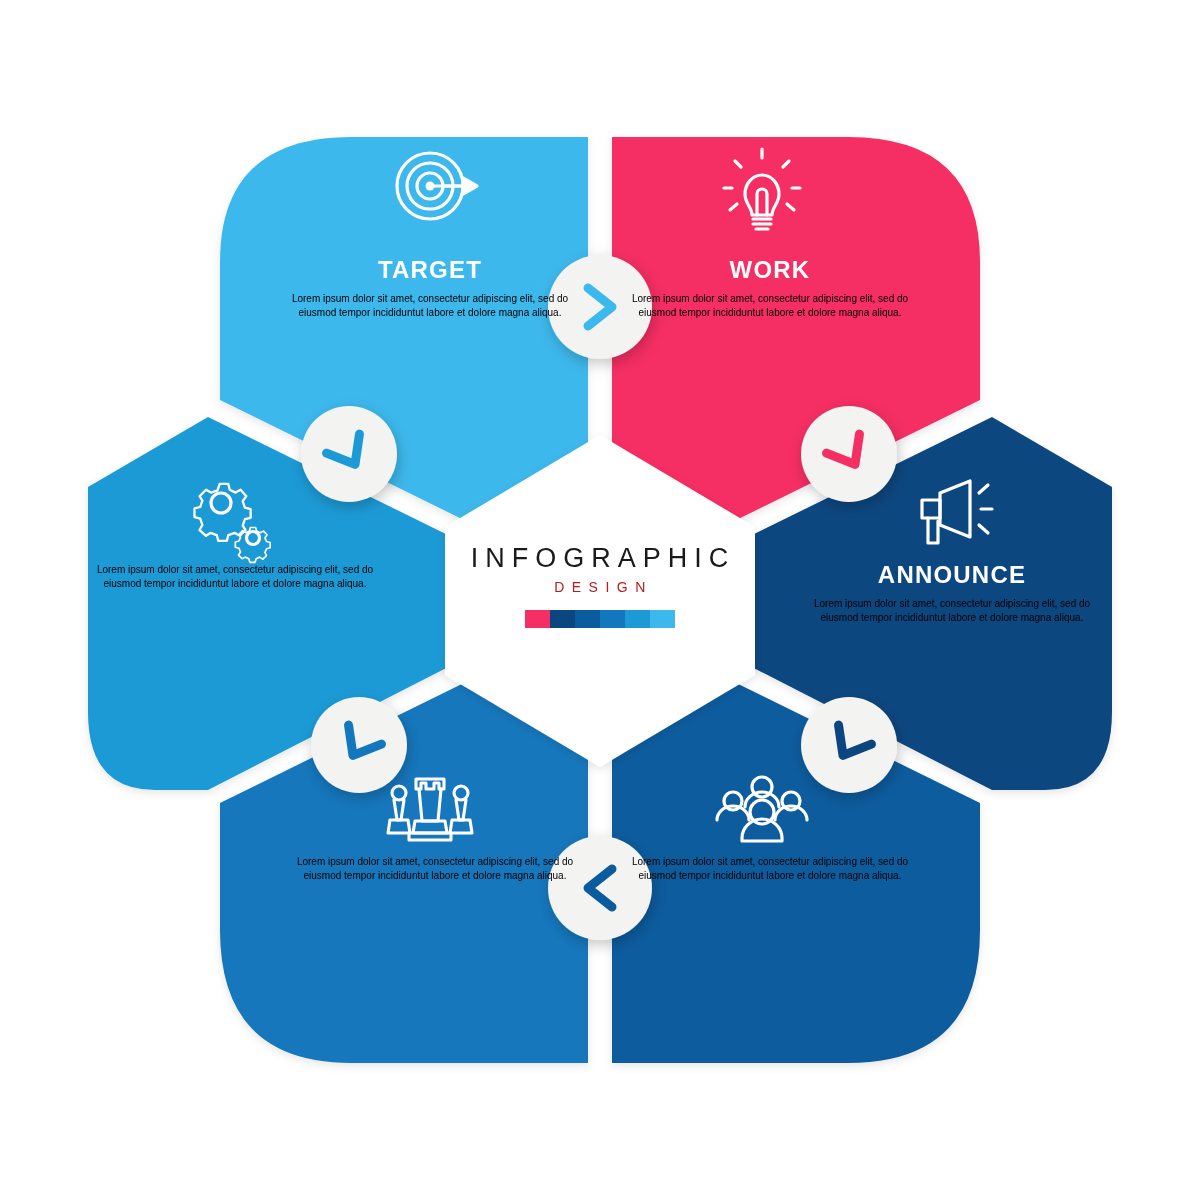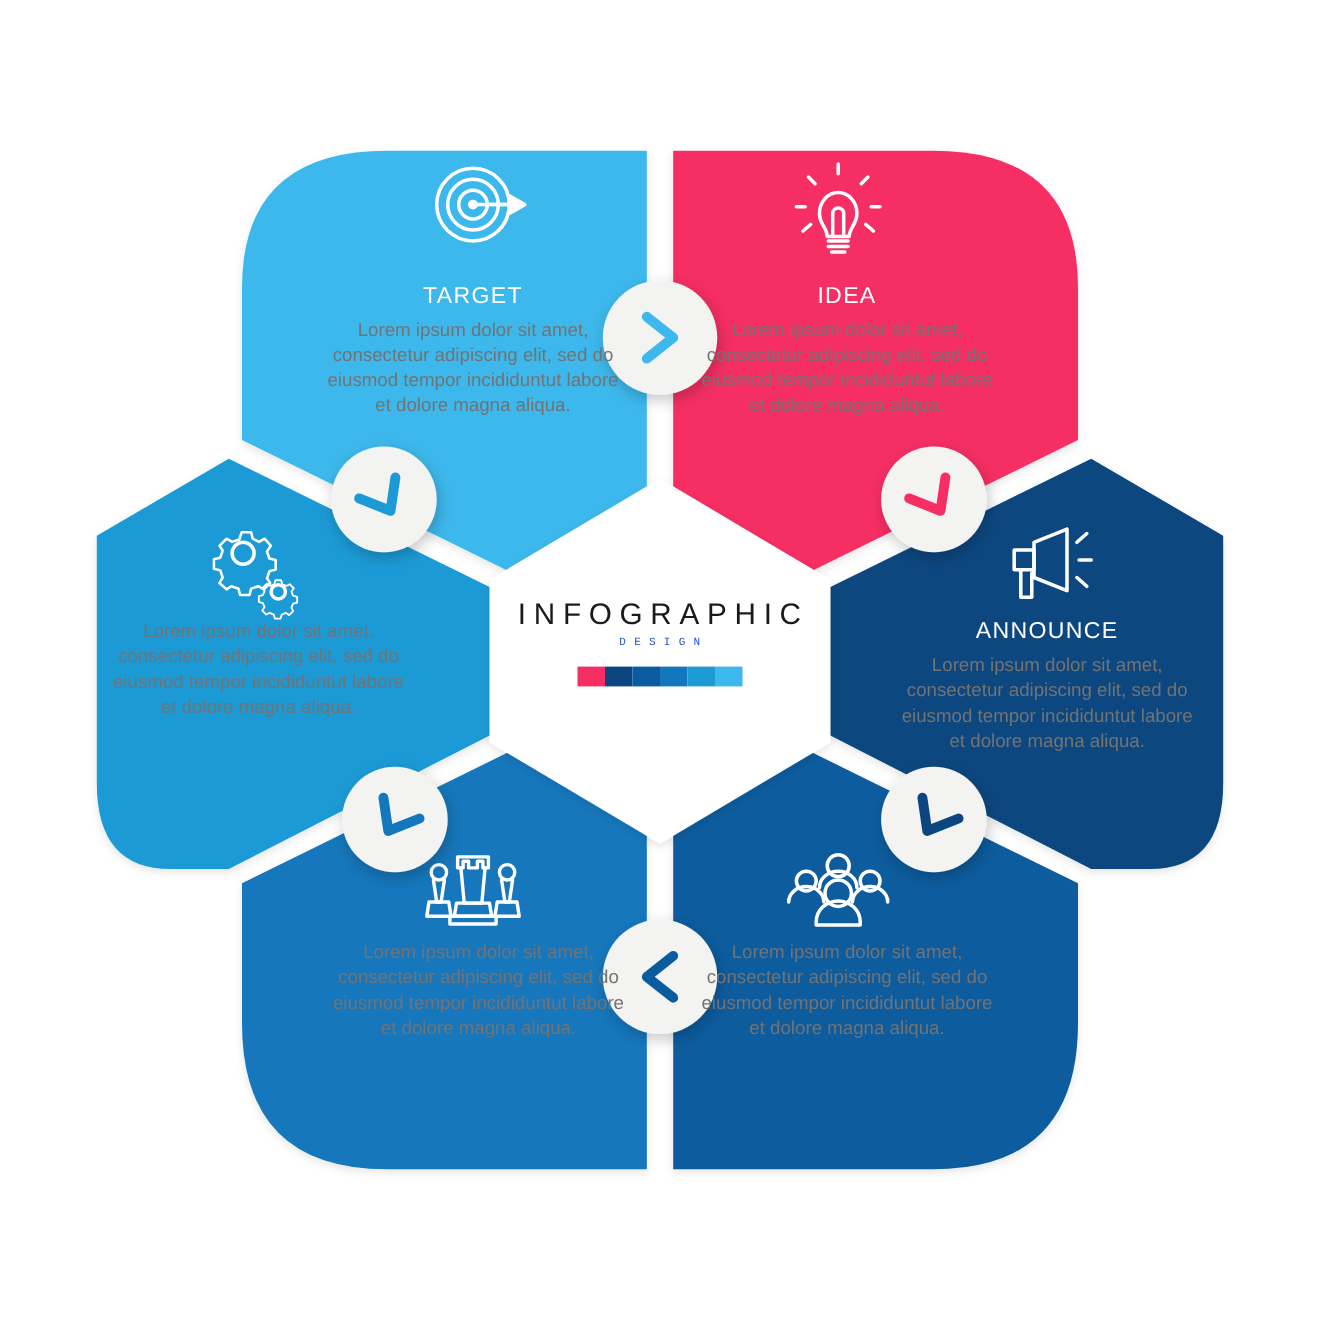--- a/index.html
+++ b/index.html
@@ -19,32 +19,32 @@
   }
   
   .panel-text{
     position:absolute;
     text-align:center;
     color:#ffffff;
     width:280px;
     pointer-events:none;
   }
   .panel-title{
-    font-size:21px;
-    font-weight:normal;
+    font-size:24px;
+    font-weight:bold;
     letter-spacing:1.2px;
     line-height:1;
     margin:0 0 10px 0;
     color:#ffffff;
   }
   .panel-body{
-    font-size:17px;
+    font-size:10px;
     line-height:1.35;
     margin:0;
-    color:#737373;
+    color:#000000;
   }
   
   #t-target  {left:290px; top:258px;}
   #t-idea    {left:630px; top:258px;}
   #t-announce{left:812px; top:563px;}
   #t-connect {left:630px; top:855px;}
   #t-strategy{left:295px; top:855px;}
   #t-work    {left:95px;  top:563px;}
 
   
@@ -57,27 +57,26 @@
   #center-logo .logo-main{
     font-size:27px;
     letter-spacing:7px;
     color:#1a1a1a;
     font-weight:400;
     line-height:1;
     margin:0;
     padding-left:6px;
   }
   #center-logo .logo-sub{
-    font-size:10px;
+    font-size:14px;
     letter-spacing:7.5px;
-    color:#1d4ed8;
+    color:#b91c1c;
     margin:8px 0 0 0;
     line-height:1;
     padding-left:7px;
-    font-family:Liberation Mono, monospace;
   }
   #swatch{
     margin:16px auto 0 auto;
     width:150px;height:18px;
     display:flex;
   }
   #swatch span{flex:1 1 auto;height:100%;display:block;}
 </style>
 </head>
 <body>
@@ -226,21 +225,21 @@
       <path d="M 12,-19 L -12,0 L 12,19" fill="none" stroke="#1C9AD6" stroke-width="9" stroke-linecap="round" stroke-linejoin="round" transform="translate(349,454) rotate(-120)"></path>
     </g>
   </svg>
 
   <div class="panel-text" id="t-target">
     <p class="panel-title">TARGET</p>
     <p class="panel-body">Lorem ipsum dolor sit amet, consectetur adipiscing elit, sed do eiusmod tempor incididuntut labore et dolore magna aliqua.</p>
   </div>
 
   <div class="panel-text" id="t-idea">
-    <p class="panel-title">IDEA</p>
+    <p class="panel-title">WORK</p>
     <p class="panel-body">Lorem ipsum dolor sit amet, consectetur adipiscing elit, sed do eiusmod tempor incididuntut labore et dolore magna aliqua.</p>
   </div>
 
   <div class="panel-text" id="t-announce">
     <p class="panel-title">ANNOUNCE</p>
     <p class="panel-body">Lorem ipsum dolor sit amet, consectetur adipiscing elit, sed do eiusmod tempor incididuntut labore et dolore magna aliqua.</p>
   </div>
 
   <div class="panel-text" id="t-connect">
     <p class="panel-body">Lorem ipsum dolor sit amet, consectetur adipiscing elit, sed do eiusmod tempor incididuntut labore et dolore magna aliqua.</p>

